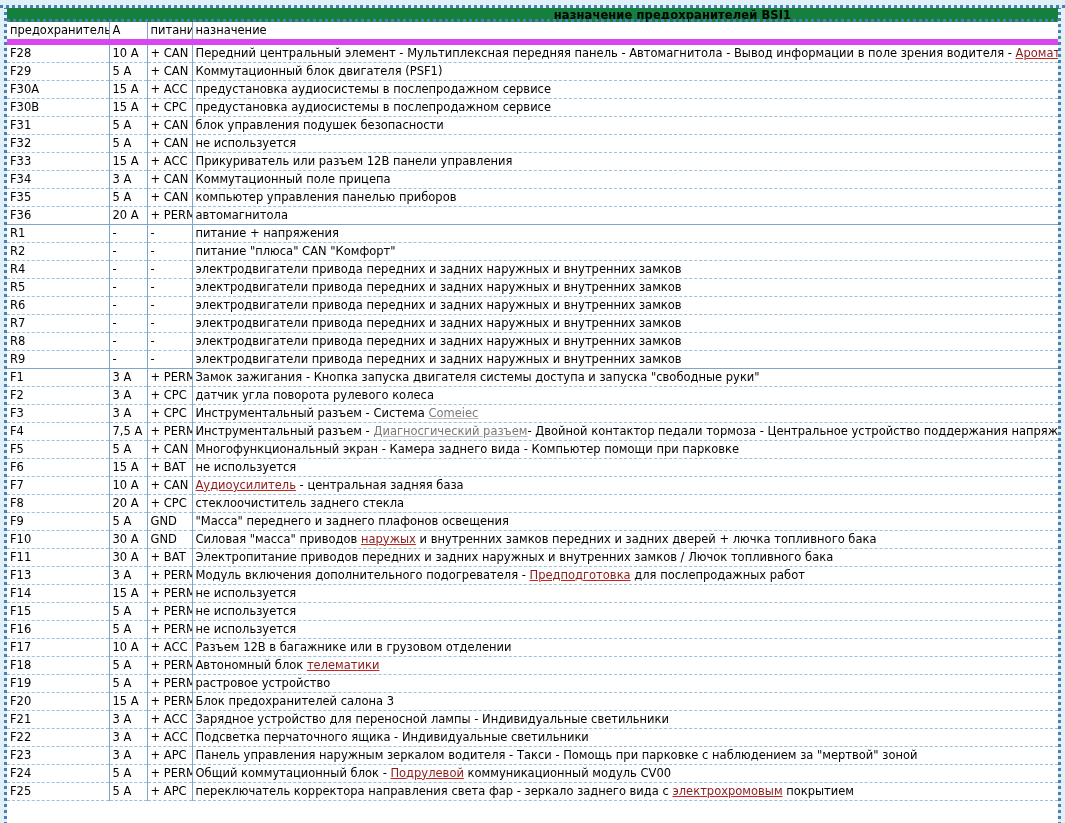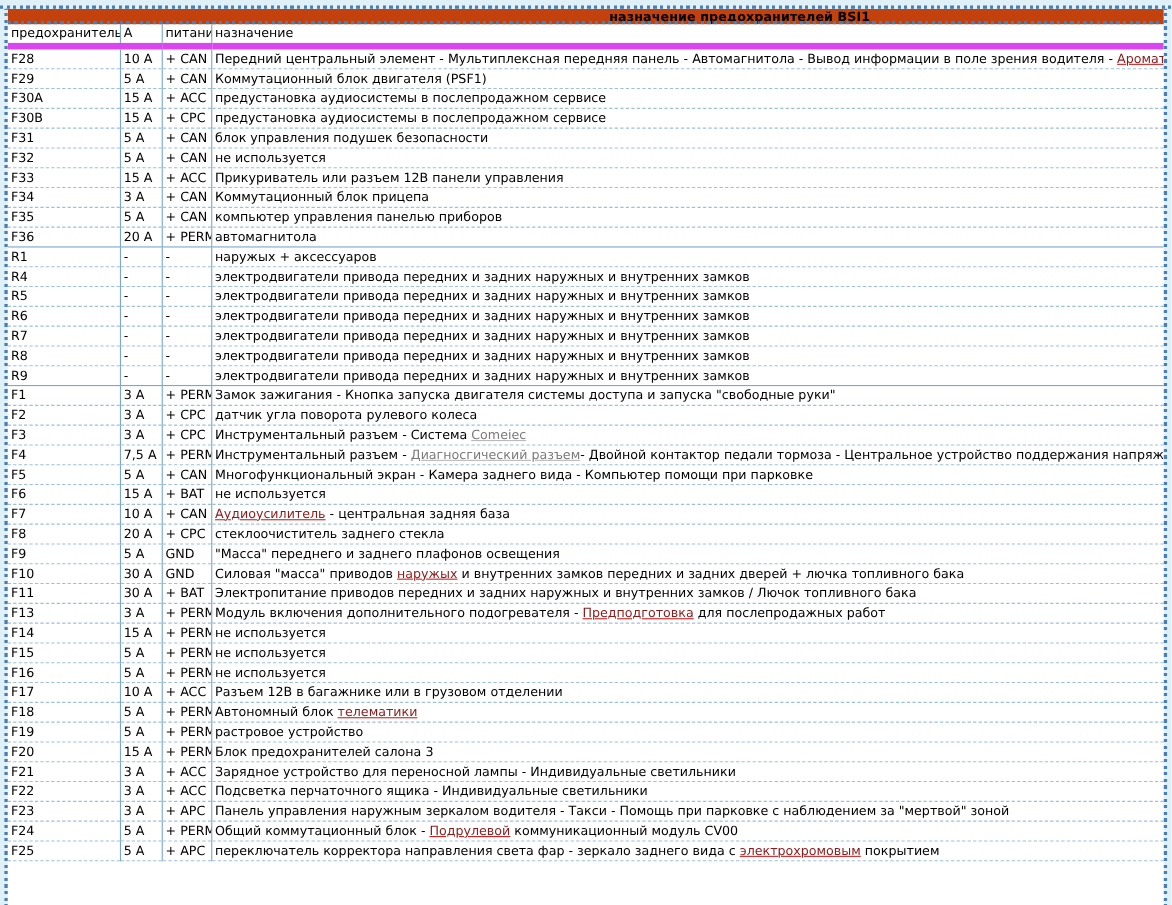--- a/index.html
+++ b/index.html
@@ -69,21 +69,21 @@
       rgba(255,255,255,0) 3px, rgba(255,255,255,0) 6px);
   }
 
   
   .title-strip {
     position: absolute;
     left: 7px; right: 7px;
     top: 8px;
     height: 14px;
     z-index: 2;
-    background: #c2410c;
+    background: #15803d;
     display: flex;
     align-items: center;
     justify-content: center;
   }
   .title-strip::after {
     content: "";
     position: absolute;
     left: 0; right: 0; bottom: 0;
     height: 3px;
     background-image: repeating-linear-gradient(
@@ -236,39 +236,45 @@
           <tr>
             <td>F33</td>
             <td>15 A</td>
             <td>+ ACC</td>
             <td>Прикуриватель или разъем 12В панели управления</td>
           </tr>
           <tr>
             <td>F34</td>
             <td>3 A</td>
             <td>+ CAN</td>
-            <td>Коммутационный блок прицепа</td>
+            <td>Коммутационный поле прицепа</td>
           </tr>
           <tr>
             <td>F35</td>
             <td>5 A</td>
             <td>+ CAN</td>
             <td>компьютер управления панелью приборов</td>
           </tr>
           <tr class="sep-solid">
             <td>F36</td>
             <td>20 A</td>
             <td>+ PERM</td>
             <td>автомагнитола</td>
           </tr>
           <tr>
             <td>R1</td>
             <td>-</td>
             <td>-</td>
-            <td>наружых + аксессуаров</td>
+            <td>питание + напряжения</td>
+          </tr>
+          <tr>
+            <td>R2</td>
+            <td>-</td>
+            <td>-</td>
+            <td>питание "плюса" CAN "Комфорт"</td>
           </tr>
           <tr>
             <td>R4</td>
             <td>-</td>
             <td>-</td>
             <td>электродвигатели привода передних и задних наружных и внутренних замков</td>
           </tr>
           <tr>
             <td>R5</td>
             <td>-</td>

